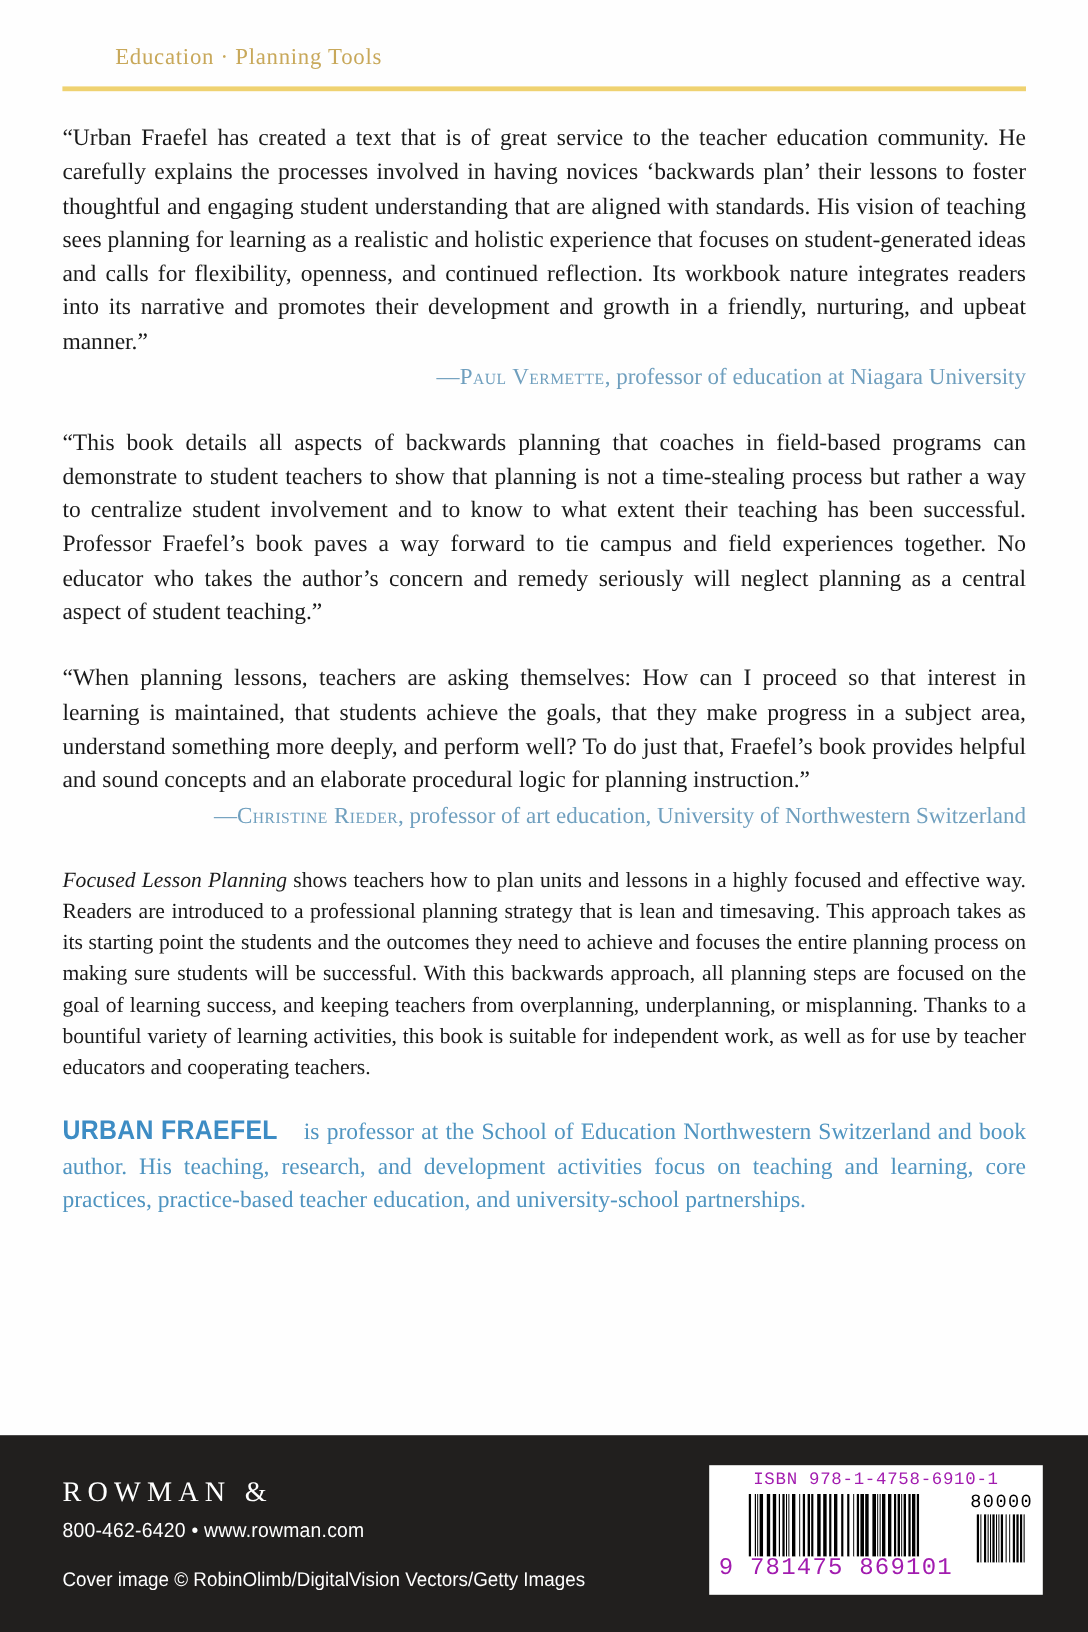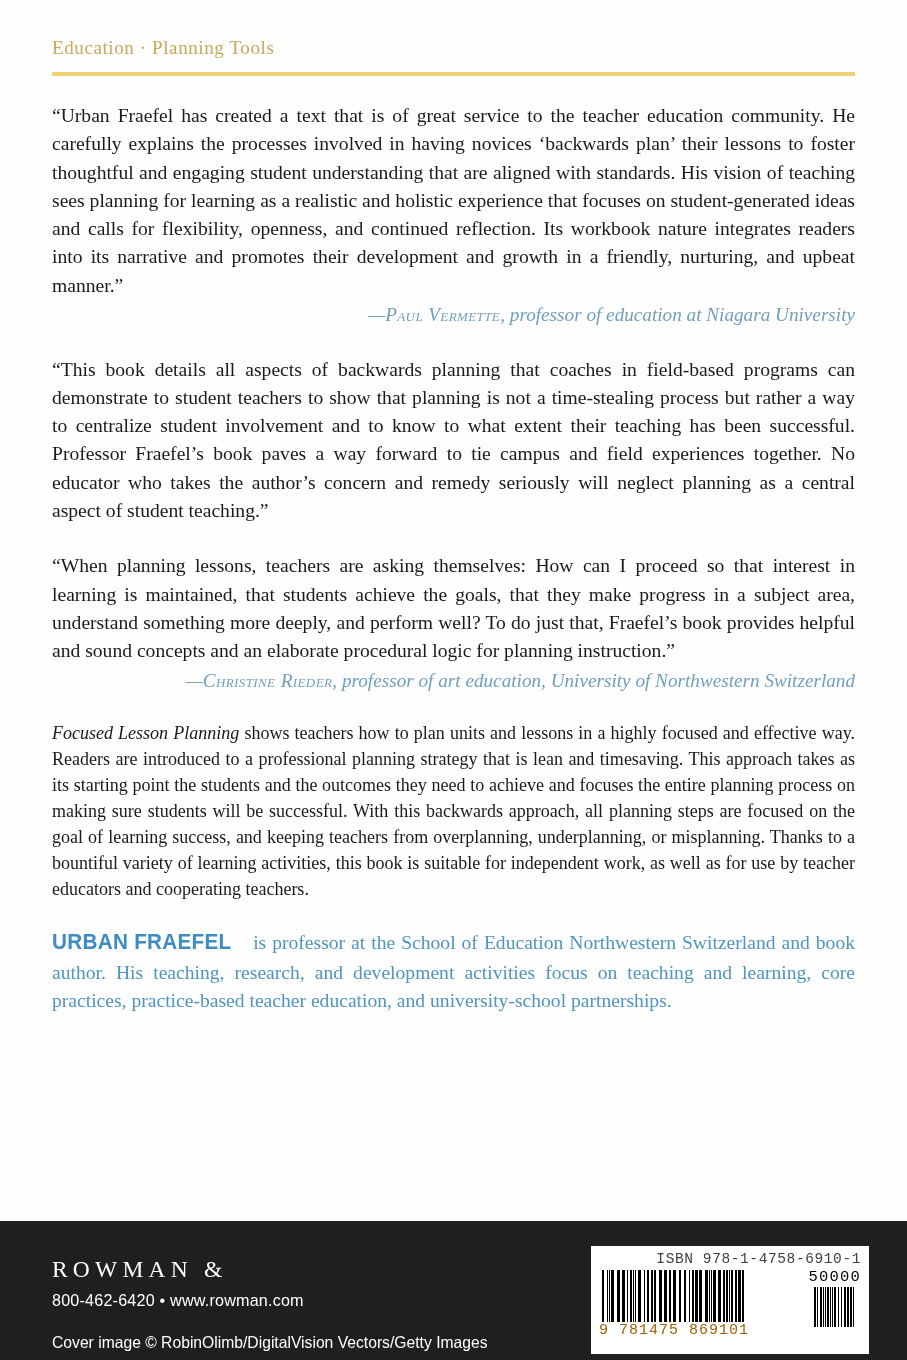--- a/index.html
+++ b/index.html
@@ -28,20 +28,21 @@
   .category-block {
     padding: 38px 52px 0 52px;
   }
   .category-text {
     color: #c8a85a;
     font-family: "Liberation Serif", "DejaVu Serif", serif;
     font-size: 19px;
     letter-spacing: 0.6px;
     line-height: 1.1;
     white-space: nowrap;
+    margin-left: 44px;
   }
   .category-rule {
     margin-top: 13px;
     height: 4px;
     background: #efd271;
     width: 803px;
   }
 
   
   .body-area {
@@ -65,21 +66,20 @@
     margin: 0;
     hyphens: manual;
   }
   .attrib {
     color: #6f9fbe;
     font-size: 19.2px;
     line-height: 1.43;
     text-align: right;
     margin: 0;
     padding-top: 1px;
-    font-style: italic;
   }
   .attrib .sc {
     font-variant: small-caps;
     letter-spacing: 0.4px;
   }
 
   .desc-block {
     margin-top: 26px;
   }
   .desc-text {
@@ -111,21 +111,21 @@
     font-size: 22.5px;
     letter-spacing: 0.3px;
     transform: scaleX(0.92);
     transform-origin: left center;
     display: inline-block;
   }
 
   
   .footer {
     background: #211f1e;
-    height: 139px;
+    height: 164px;
     position: relative;
     display: flex;
     align-items: flex-start;
     padding: 0;
     flex: 0 0 auto;
   }
   .footer-left {
     padding: 33px 0 0 52px;
     color: #ffffff;
     flex: 1 1 auto;
@@ -166,22 +166,22 @@
     height: 108px;
     background: #ffffff;
     padding: 6px 8px 4px 8px;
     box-sizing: border-box;
     display: flex;
     flex-direction: column;
   }
   .isbn-label {
     font-family: "Liberation Mono", "DejaVu Sans Mono", monospace;
     font-size: 14.5px;
-    color: #404040;
-    text-align: right;
+    color: #a21caf;
+    text-align: center;
     letter-spacing: 0.6px;
     line-height: 1.1;
     margin-bottom: 2px;
   }
   .barcode-row {
     display: flex;
     align-items: flex-start;
     justify-content: space-between;
     flex: 1 1 auto;
     gap: 6px;
@@ -203,23 +203,23 @@
     align-items: flex-end;
     height: 52px;
   }
   .bars i {
     display: block;
     background: #000;
     height: 100%;
   }
   .bc-digits {
     font-family: "Liberation Mono", "DejaVu Sans Mono", monospace;
-    font-size: 15px;
+    font-size: 20px;
     letter-spacing: 1px;
-    color: #a16207;
+    color: #a21caf;
     line-height: 1;
     margin-top: 1px;
     white-space: nowrap;
   }
   .bc-addon-label {
     font-family: "Liberation Mono", "DejaVu Sans Mono", monospace;
     font-size: 15.5px;
     letter-spacing: 1.2px;
     color: #000;
     line-height: 1;
@@ -348,21 +348,21 @@
               <i style="width: 2px; background: rgb(0, 0, 0);"></i>
               <i style="width: 1px; background: rgb(255, 255, 255);"></i>
               <i style="width: 3px; background: rgb(0, 0, 0);"></i>
               <i style="width: 1px; background: rgb(255, 255, 255);"></i>
               <i style="width: 2px; background: rgb(0, 0, 0);"></i>
               <i style="width: 3px; background: rgb(255, 255, 255);"></i>
             </div>
           <div class="bc-digits">9 781475 869101</div>
         </div>
         <div class="bc-addon">
-          <div class="bc-addon-label">50000</div>
+          <div class="bc-addon-label">80000</div>
           <div class="bars small" id="bars-addon">
               <i style="width: 2px; background: rgb(0, 0, 0);"></i>
               <i style="width: 1px; background: rgb(255, 255, 255);"></i>
               <i style="width: 1px; background: rgb(0, 0, 0);"></i>
               <i style="width: 2px; background: rgb(255, 255, 255);"></i>
               <i style="width: 2px; background: rgb(0, 0, 0);"></i>
               <i style="width: 1px; background: rgb(255, 255, 255);"></i>
               <i style="width: 1px; background: rgb(0, 0, 0);"></i>
               <i style="width: 1px; background: rgb(255, 255, 255);"></i>
               <i style="width: 1px; background: rgb(0, 0, 0);"></i>

